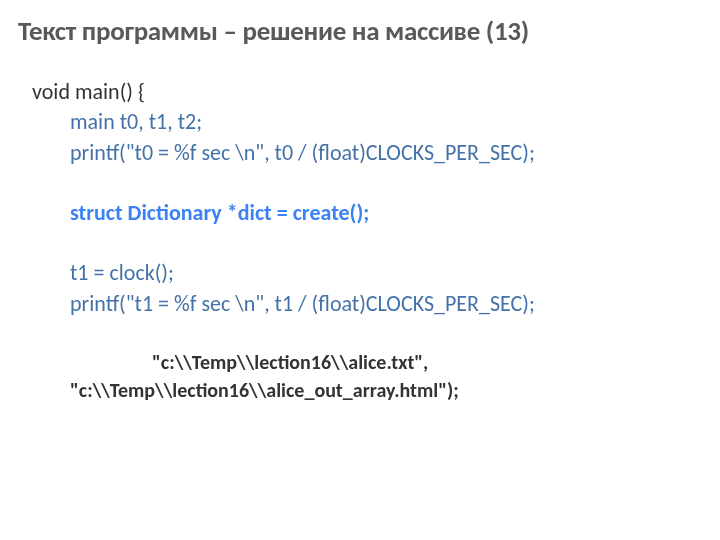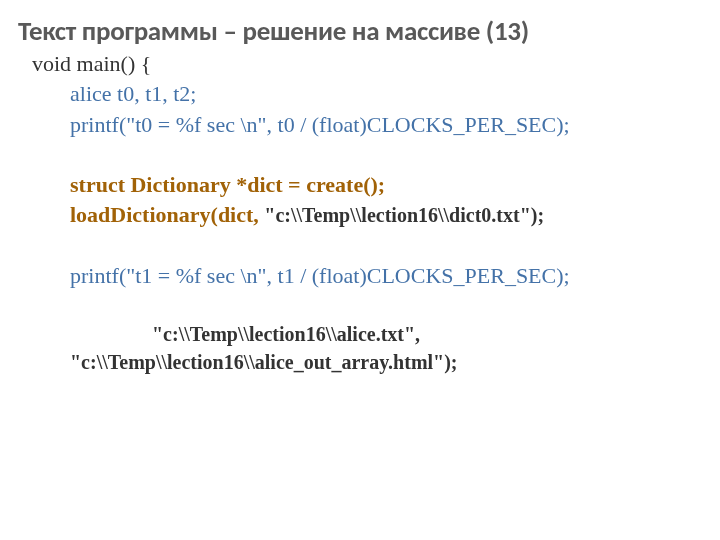--- a/index.html
+++ b/index.html
@@ -8,50 +8,49 @@
       height: 540px;
       background: #ffffff;
       font-family: Calibri, Arial, sans-serif;
       overflow: hidden;
       padding: 14px 18px;
     }
     .title {
       font-size: 27px;
       font-weight: bold;
       color: #595959;
-      margin-bottom: 2px;
+      margin-bottom: 30px;
       letter-spacing: -0.3px;
     }
     .code {
       font-size: 22px;
       line-height: 1.38;
       color: #333333;
       padding-left: 14px;
-      font-family: Liberation Serif, serif;
     }
     .line {
       white-space: pre;
     }
     .indent1 { padding-left: 38px; }
     .indent2 { padding-left: 120px; }
     .accent { color: #4472A8; }
-    .bold { font-weight: bold; color: #a16207; }
+    .bold { font-weight: bold; color: #3b82f6; }
     .path { font-weight: bold; font-size: 20px; color: #333333; }
     .blank { height: 30px; }
   </style>
 </head>
 <body>
 
 <div class="title">Текст программы – решение на массиве (13)</div>
 
 <div class="code">
   <div class="line">void main() {</div>
-  <div class="line indent1 accent">alice t0, t1, t2;</div>
+  <div class="line indent1 accent">main t0, t1, t2;</div>
   <div class="line indent1 accent">printf("t0 = %f sec \n", t0 / (float)CLOCKS_PER_SEC);</div>
   <div class="blank"></div>
   <div class="line indent1 bold">struct Dictionary *dict = create();</div>
-  <div class="line indent1"><span class="bold">loadDictionary(dict, </span><span class="path">"c:\\Temp\\lection16\\dict0.txt");</span></div>
   <div class="blank"></div>
+  <div class="line indent1 accent">t1 = clock();</div>
   <div class="line indent1 accent">printf("t1 = %f sec \n", t1 / (float)CLOCKS_PER_SEC);</div>
   <div class="blank"></div>
   <div class="line indent2 path">"c:\\Temp\\lection16\\alice.txt",</div>
   <div class="line indent1 path">"c:\\Temp\\lection16\\alice_out_array.html");</div>
 </div>
 
 </body></html>

